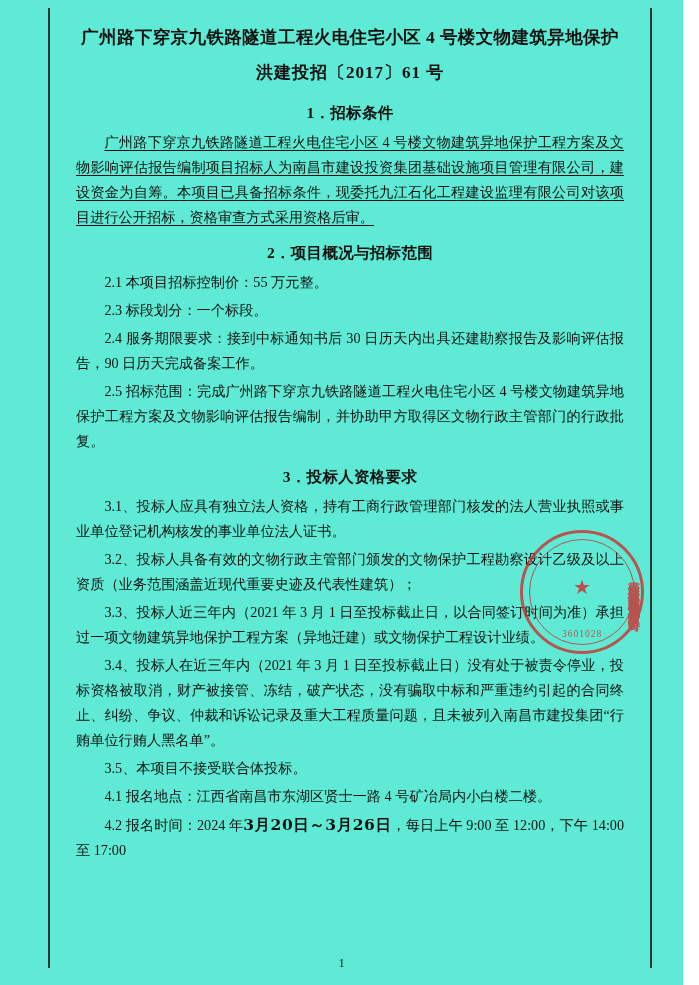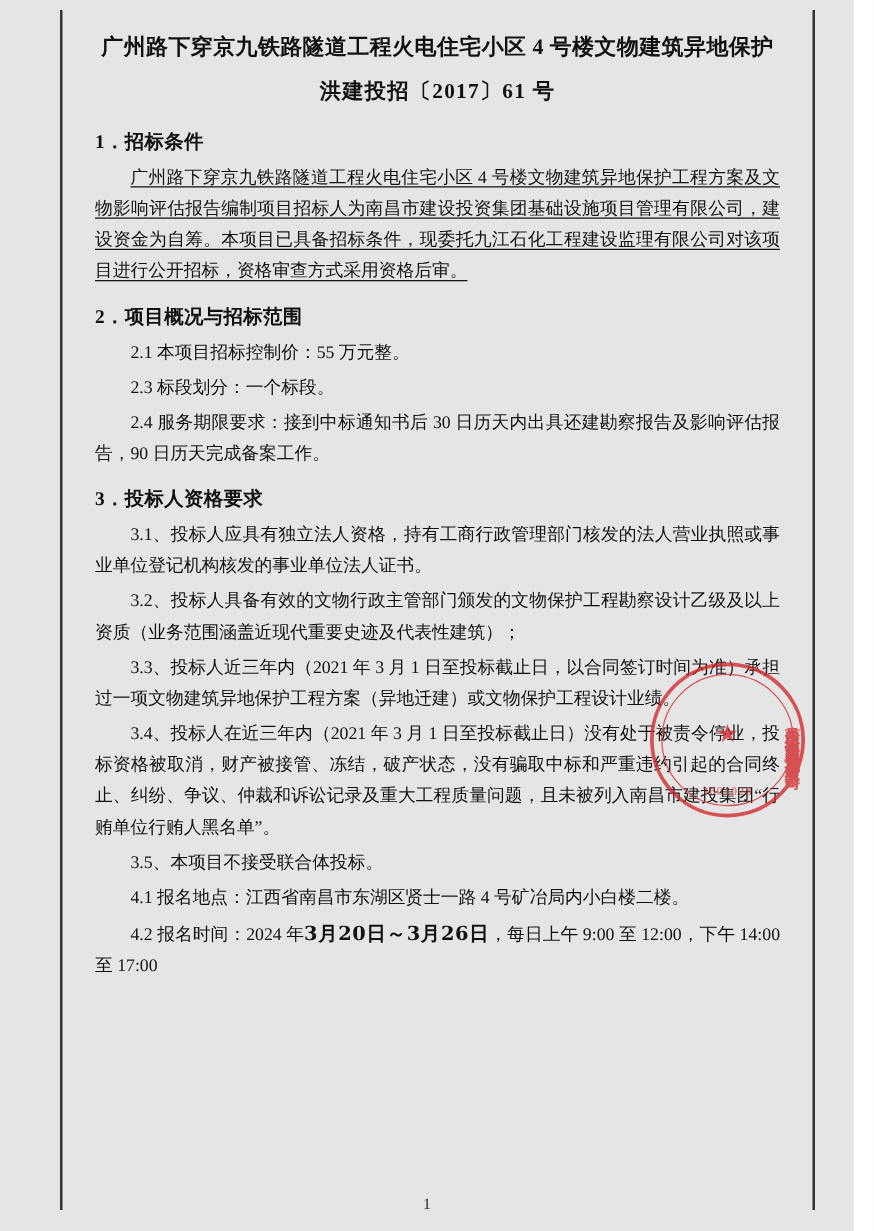--- a/index.html
+++ b/index.html
@@ -8,21 +8,21 @@
     background: #ffffff;
   }
   body {
     font-family: "Liberation Serif", "DejaVu Serif", serif;
     color: #111111;
   }
   .page {
     position: relative;
     width: 683px;
     height: 985px;
-    background: #e5e5e5;
+    background: #5eead4;
     overflow: hidden;
     box-sizing: border-box;
   }
   .sheet {
     position: absolute;
     left: 48px;
     top: 8px;
     width: 604px;
     height: 960px;
     border-left: 2px solid #333;
@@ -52,20 +52,21 @@
     font-size: 17px;
     line-height: 34px;
     margin-top: 4px;
     letter-spacing: 1px;
   }
   h2.sec {
     font-size: 15.5px;
     font-weight: bold;
     margin: 13px 0 6px 0;
     letter-spacing: 0.3px;
+    text-align: center;
   }
   p.para {
     font-size: 14.2px;
     line-height: 25px;
     margin: 0 0 3px 0;
     text-align: justify;
     text-justify: inter-ideograph;
   }
   p.indent { text-indent: 2em; }
   .u {
@@ -145,20 +146,21 @@
 
     <div class="docnum">洪建投招〔2017〕61 号</div>
 
     <h2 class="sec">1．招标条件</h2>
     <p class="para indent u">广州路下穿京九铁路隧道工程火电住宅小区 4 号楼文物建筑异地保护工程方案及文物影响评估报告编制项目招标人为南昌市建设投资集团基础设施项目管理有限公司，建设资金为自筹。本项目已具备招标条件，现委托九江石化工程建设监理有限公司对该项目进行公开招标，资格审查方式采用资格后审。</p>
 
     <h2 class="sec">2．项目概况与招标范围</h2>
     <p class="para indent">2.1 本项目招标控制价：55 万元整。</p>
     <p class="para indent">2.3 标段划分：一个标段。</p>
     <p class="para indent">2.4 服务期限要求：接到中标通知书后 30 日历天内出具还建勘察报告及影响评估报告，90 日历天完成备案工作。</p>
+    <p class="para indent">2.5 招标范围：完成广州路下穿京九铁路隧道工程火电住宅小区 4 号楼文物建筑异地保护工程方案及文物影响评估报告编制，并协助甲方取得区文物行政主管部门的行政批复。</p>
 
     <h2 class="sec">3．投标人资格要求</h2>
     <p class="para indent">3.1、投标人应具有独立法人资格，持有工商行政管理部门核发的法人营业执照或事业单位登记机构核发的事业单位法人证书。</p>
     <p class="para indent">3.2、投标人具备有效的文物行政主管部门颁发的文物保护工程勘察设计乙级及以上资质（业务范围涵盖近现代重要史迹及代表性建筑）；</p>
     <p class="para indent">3.3、投标人近三年内（2021 年 3 月 1 日至投标截止日，以合同签订时间为准）承担过一项文物建筑异地保护工程方案（异地迁建）或文物保护工程设计业绩。</p>
     <p class="para indent">3.4、投标人在近三年内（2021 年 3 月 1 日至投标截止日）没有处于被责令停业，投标资格被取消，财产被接管、冻结，破产状态，没有骗取中标和严重违约引起的合同终止、纠纷、争议、仲裁和诉讼记录及重大工程质量问题，且未被列入南昌市建投集团“行贿单位行贿人黑名单”。</p>
     <p class="para indent">3.5、本项目不接受联合体投标。</p>
 
     <p class="para indent">4.1 报名地点：江西省南昌市东湖区贤士一路 4 号矿冶局内小白楼二楼。</p>
     <p class="para indent">

